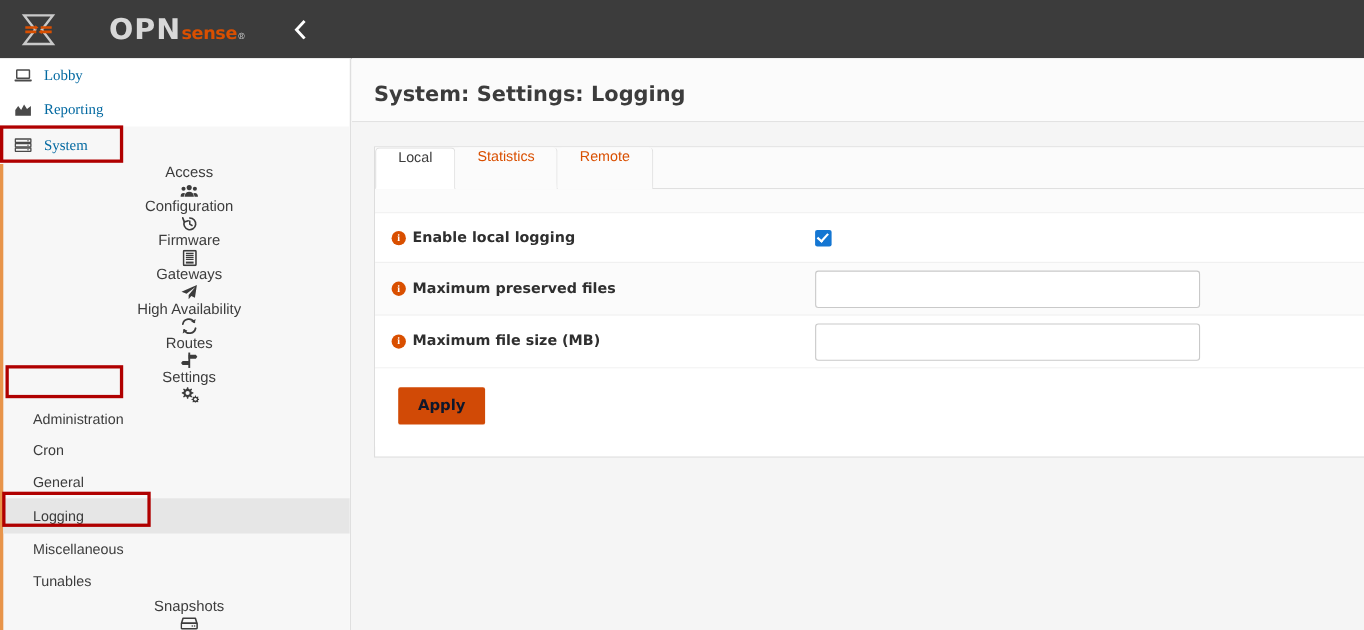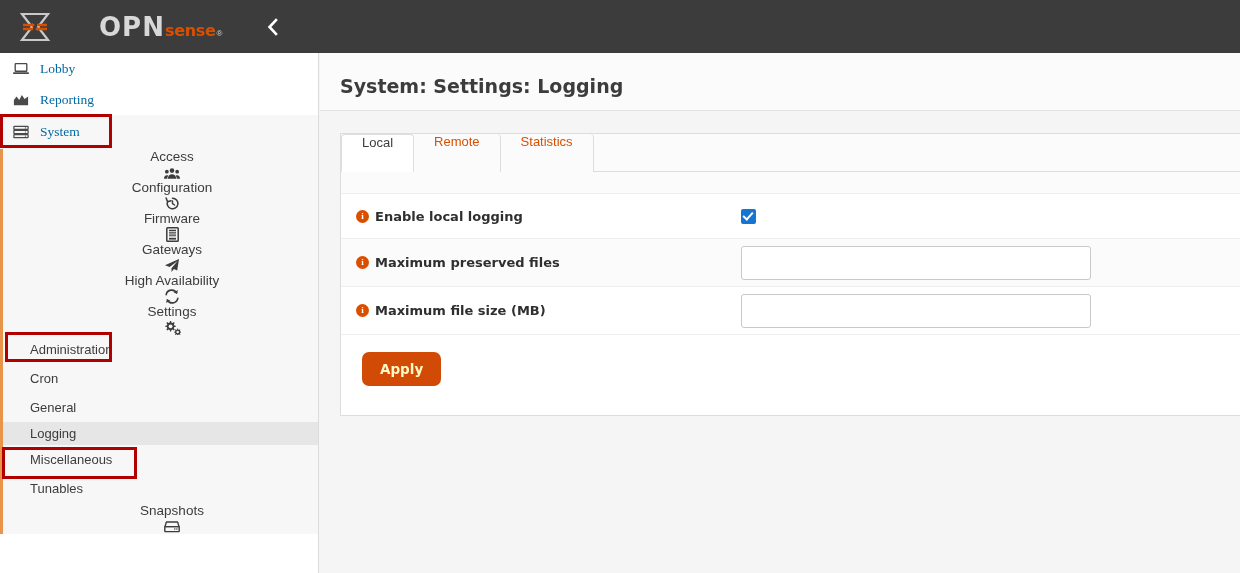--- a/index.html
+++ b/index.html
@@ -172,22 +172,22 @@
   }
   .txtin {
     width: 350px; height: 34px;
     border: 1px solid #c9c9c9; border-radius: 3px;
     background: #ffffff; outline: none;
     font-size: 13px; padding: 0 10px;
     font-family: "Liberation Sans", sans-serif;
   }
   .apply-zone { padding: 17px 0 20px 21px; background: #ffffff; }
   #apply-btn {
-    background: #d14a06; color: #fef9c3;
-    border: none; border-radius: 7px;
+    background: #d14a06; color: #0f172a;
+    border: none; border-radius: 2px;
     font-size: 13.5px; font-weight: bold;
     padding: 9px 18px; cursor: pointer;
     font-family: "DejaVu Sans", sans-serif;
   }
 </style>
 </head>
 <body>
 
 <div id="topbar">
   <div id="logo-wrap">
@@ -299,20 +299,30 @@
       <span class="rgt-icon">
         <svg width="16" height="15" viewBox="0 0 16 15">
           <path d="M2.2 5.6 A5.6 5.6 0 0 1 12.6 4" fill="none" stroke="#3c3c3c" stroke-width="1.6" stroke-linecap="round"></path>
           <path d="M13.8 9.4 A5.6 5.6 0 0 1 3.4 11" fill="none" stroke="#3c3c3c" stroke-width="1.6" stroke-linecap="round"></path>
           <path d="M13.9 0.9 L13.1 4.6 L9.6 3.6 Z" fill="#3c3c3c"></path>
           <path d="M2.1 14.1 L2.9 10.4 L6.4 11.4 Z" fill="#3c3c3c"></path>
         </svg>
       </span>
     </div>
 
+    <div class="nav-sub">
+      <span>Routes</span>
+      <span class="rgt-icon">
+        <svg width="16" height="15" viewBox="0 0 16 15">
+          <rect x="7.2" y="0.5" width="1.7" height="14" fill="#3c3c3c"></rect>
+          <path d="M7.4 2.6 H14 L15.4 4.4 L14 6.2 H7.4 Z" fill="#3c3c3c"></path>
+          <path d="M8.6 8.2 H2 L0.6 10 L2 11.8 H8.6 Z" fill="#3c3c3c"></path>
+        </svg>
+      </span>
+    </div>
 
     <div class="nav-sub">
       <span>Settings</span>
       <span class="rgt-icon">
         <svg width="17" height="15" viewBox="0 0 17 15">
           <path d="M6 1 l1.1 0 l0.3 1.5 l1.2 0.5 l1.3 -0.9 l0.8 0.8 l-0.9 1.3 l0.5 1.2 l1.5 0.3 l0 1.1 l-1.5 0.3 l-0.5 1.2 l0.9 1.3 l-0.8 0.8 l-1.3 -0.9 l-1.2 0.5 l-0.3 1.5 l-1.1 0 l-0.3 -1.5 l-1.2 -0.5 l-1.3 0.9 l-0.8 -0.8 l0.9 -1.3 l-0.5 -1.2 l-1.5 -0.3 l0 -1.1 l1.5 -0.3 l0.5 -1.2 l-0.9 -1.3 l0.8 -0.8 l1.3 0.9 l1.2 -0.5 Z" fill="#3c3c3c"></path>
           <circle cx="6.55" cy="6.3" r="1.9" fill="#f7f7f7"></circle>
           <path d="M13.3 8.6 l0.75 0 l0.2 1 l0.8 0.35 l0.9 -0.6 l0.53 0.53 l-0.6 0.9 l0.34 0.8 l1 0.2 l0 0.75 l-1 0.2 l-0.34 0.8 l0.6 0.9 l-0.53 0.53 l-0.9 -0.6 l-0.8 0.34 l-0.2 1 l-0.75 0 l-0.2 -1 l-0.8 -0.34 l-0.9 0.6 l-0.53 -0.53 l0.6 -0.9 l-0.34 -0.8 l-1 -0.2 l0 -0.75 l1 -0.2 l0.34 -0.8 l-0.6 -0.9 l0.53 -0.53 l0.9 0.6 l0.8 -0.35 Z" fill="#3c3c3c"></path>
           <circle cx="13.67" cy="12.0" r="1.25" fill="#f7f7f7"></circle>
         </svg>
@@ -322,21 +332,21 @@
     <div>
       <div class="nav-sub2">
         <span>Administration</span>
       </div>
       <div class="nav-sub2">
         <span>Cron</span>
       </div>
       <div class="nav-sub2">
         <span>General</span>
       </div>
-      <div class="nav-sub2 active" style="height:23px;">
+      <div class="nav-sub2 active" style="height:32px;">
         <span>Logging</span>
       </div>
       <div class="nav-sub2">
         <span>Miscellaneous</span>
       </div>
       <div class="nav-sub2">
         <span>Tunables</span>
       </div>
     </div>
 
@@ -363,24 +373,24 @@
     <div id="page-title">System: Settings: Logging</div>
   </div>
 
   <div id="panel">
 
     <div class="tabs">
       <div class="tab active">
         <span>Local</span>
       </div>
       <div class="tab">
+        <span>Statistics</span>
+      </div>
+      <div class="tab">
         <span>Remote</span>
-      </div>
-      <div class="tab">
-        <span>Statistics</span>
       </div>
       <div class="tab-filler"></div>
     </div>
 
     <div class="row-spacer"></div>
 
     <div class="form-row white">
       <div class="lbl">
         <span class="info-ico">i</span>
         <span>Enable local logging</span>

